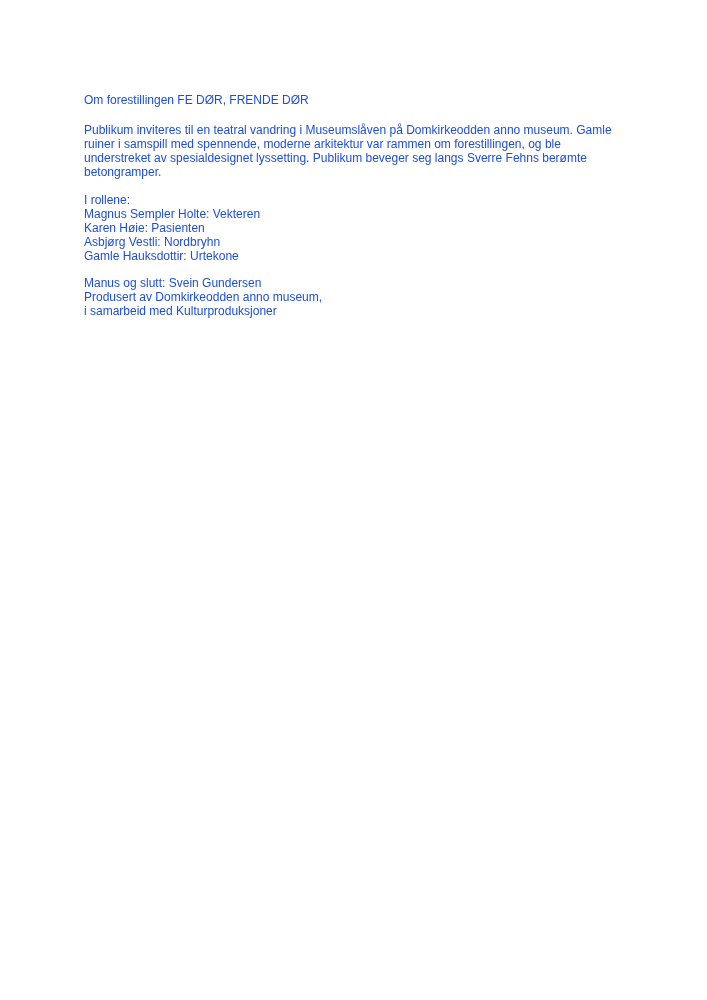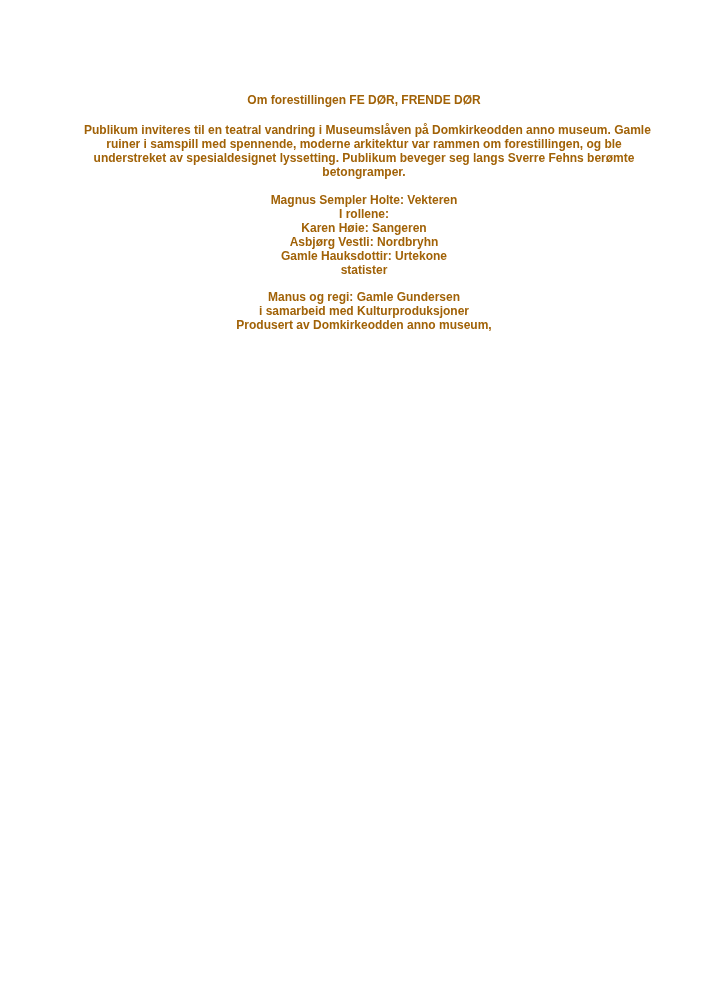--- a/index.html
+++ b/index.html
@@ -12,25 +12,24 @@
     height: 1000px;
     position: relative;
     font-family: "Liberation Sans", "DejaVu Sans", sans-serif;
     overflow: hidden;
   }
   .doc {
     position: absolute;
     left: 84px;
     top: 93px;
     width: 560px;
-    color: #a16207;
+    color: #1d4ed8;
     font-size: 12px;
     line-height: 14px;
-    font-weight: 700;
-    text-align: center;
+    font-weight: 400;
   }
   .doc p, .doc .line {
     margin: 0;
     padding: 0;
     white-space: pre; 
   }
   .mb16 { margin-bottom: 16px !important; }
   .mb14 { margin-bottom: 14px !important; }
   .mb12 { margin-bottom: 12px !important; }
   .mb10 { margin-bottom: 10px !important; }
@@ -46,27 +45,26 @@
 
   <p class="mb14">Publikum inviteres til en teatral vandring i Museumslåven på Domkirkeodden anno museum. Gamle
 ruiner i samspill med spennende, moderne arkitektur var rammen om forestillingen, og ble
 understreket av spesialdesignet lyssetting. Publikum beveger seg langs Sverre Fehns berømte
 betongramper.</p>
 
 
 
 
   <div class="mb13">
+    <p class="line">I rollene:</p>
     <p class="line">Magnus Sempler Holte: Vekteren</p>
-    <p class="line">I rollene:</p>
-    <p class="line">Karen Høie: Sangeren</p>
+    <p class="line">Karen Høie: Pasienten</p>
     <p class="line">Asbjørg Vestli: Nordbryhn</p>
     <p class="line">Gamle Hauksdottir: Urtekone</p>
-    <p class="line">statister</p>
   </div>
 
   <div>
-    <p class="line">Manus og regi: Gamle Gundersen</p>
+    <p class="line">Manus og slutt: Svein Gundersen</p>
+    <p class="line">Produsert av Domkirkeodden anno museum,</p>
     <p class="line">i samarbeid med Kulturproduksjoner</p>
-    <p class="line">Produsert av Domkirkeodden anno museum,</p>
   </div>
 
 </div>
 
 </body></html>

